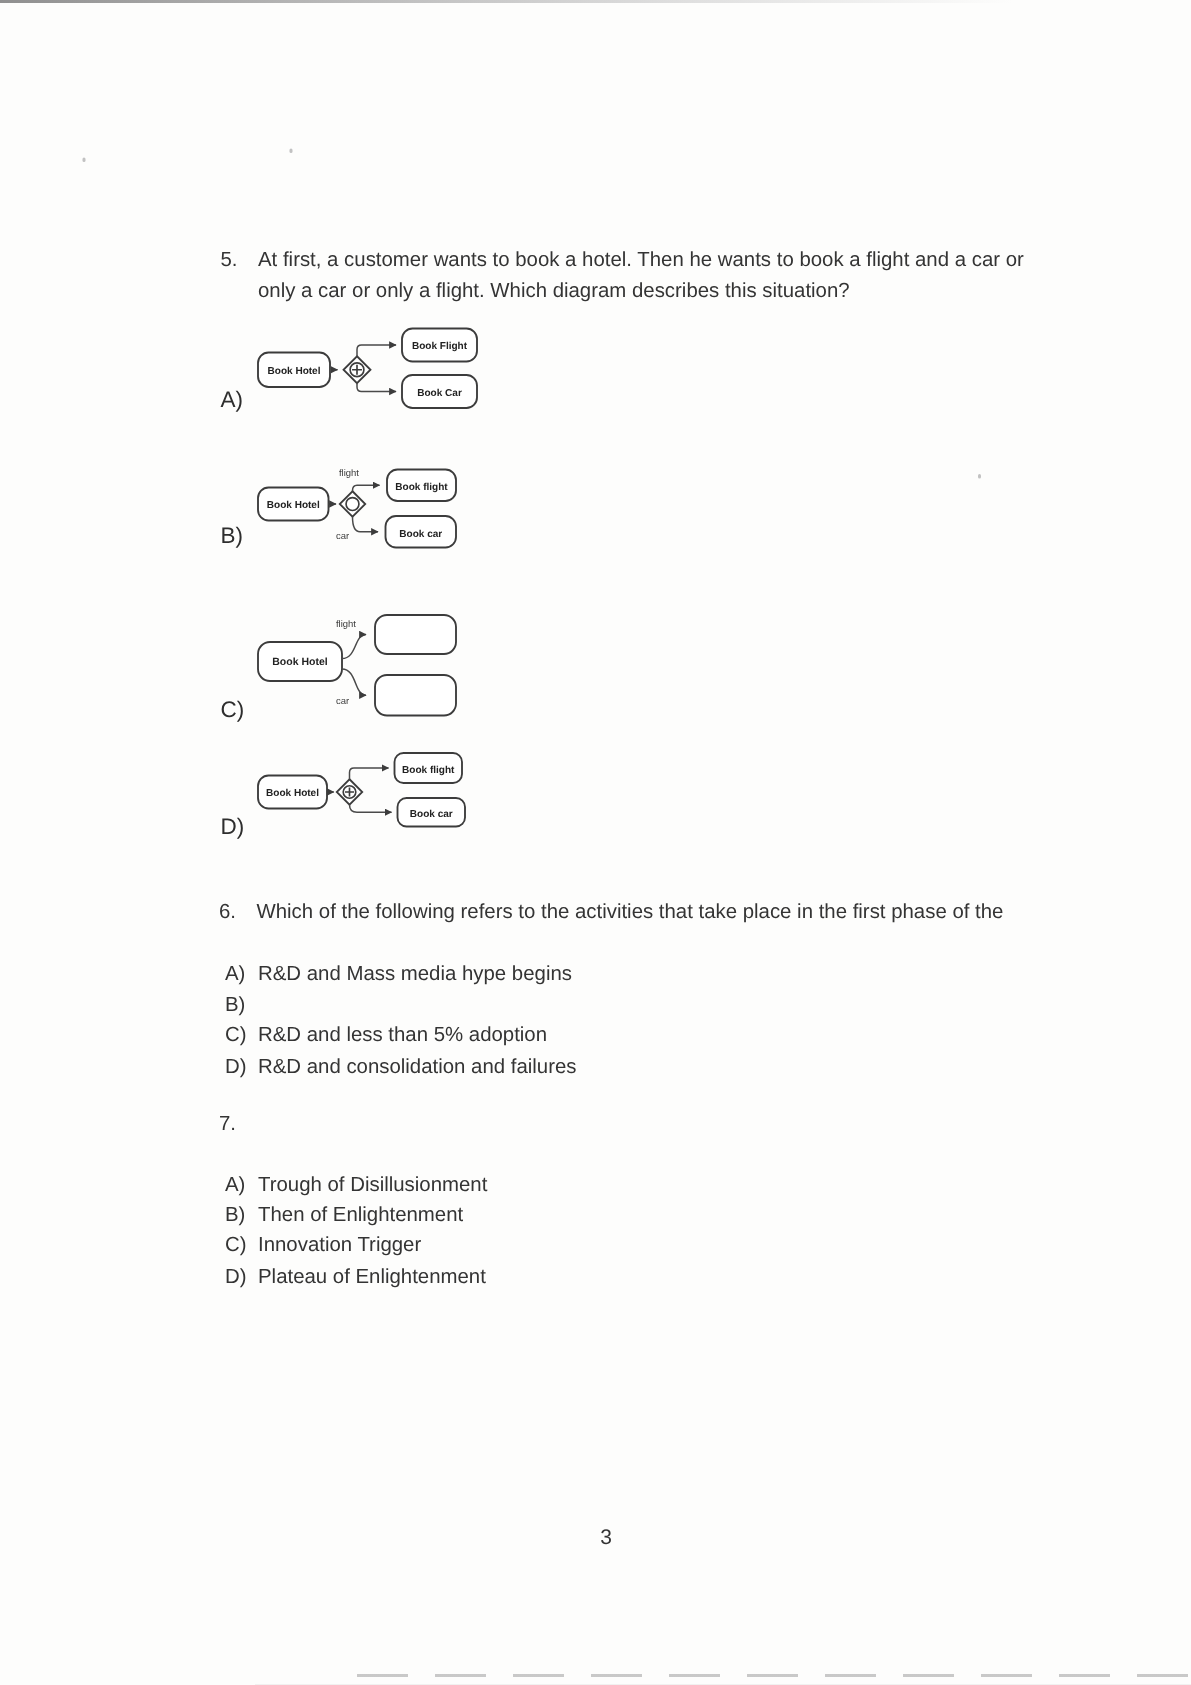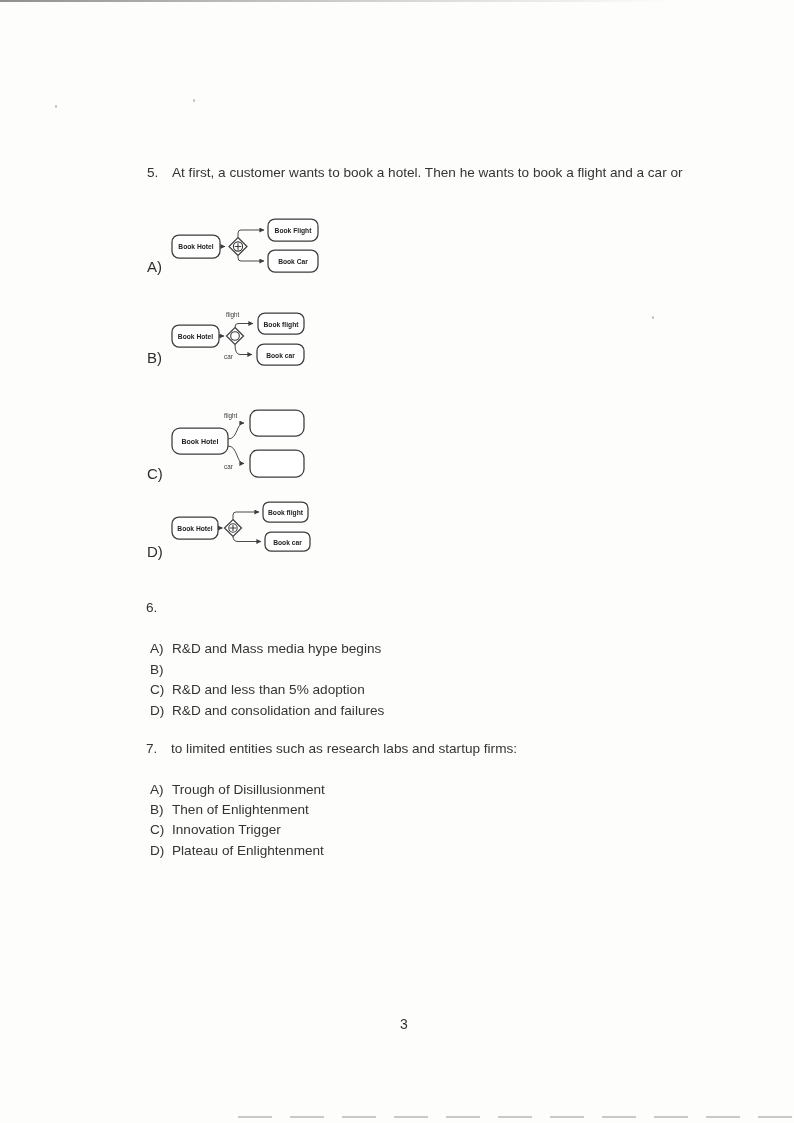--- a/index.html
+++ b/index.html
@@ -49,20 +49,21 @@
 
   <div class="scan-top"></div>
   <div class="speck" style="left:55px;top:105px;"></div>
   <div class="speck" style="left:193px;top:99px;"></div>
   <div class="speck" style="left:652px;top:316px;"></div>
 
   <div class="question" style="left:147px;top:162px;">
     <span class="qnum">5.</span>
     <div class="qtext">
       <div>At first, a customer wants to book a hotel. Then he wants to book a flight and a car or</div>
+      <div>only a car or only a flight. Which diagram describes this situation?</div>
     </div>
   </div>
 
   <svg class="diagram" style="left:140px;top:212px;" width="200" height="70" viewBox="0 0 200 70">
     <defs>
       <marker id="arrA" markerWidth="7" markerHeight="7" refX="4.6" refY="2.5" orient="auto">
         <path d="M0,0 L5,2.5 L0,5 Z" fill="#3c3c3c"></path>
       </marker>
     </defs>
     <rect class="task" x="32" y="23" width="48" height="23" rx="7"></rect>
@@ -142,20 +143,21 @@
     <rect class="task" x="123" y="5" width="45" height="20" rx="6"></rect>
     <text class="boxtext" x="145.5" y="18.3">Book flight</text>
     <rect class="task" x="125" y="35" width="45" height="19" rx="6"></rect>
     <text class="boxtext" x="147.5" y="47.8">Book car</text>
   </svg>
   <span class="diag-label" style="left:147px;top:543px;">D)</span>
 
   <div class="question" style="left:146px;top:597px;">
     <span class="qnum">6.</span>
     <div class="qtext">
+      <div>Which of the following refers to the activities that take place in the first phase of the</div>
     </div>
   </div>
   <div class="opts opts-q6" style="left:150px;top:641px;">
     <div class="opt">
       <span class="letter">A)</span>
       <span class="otext">R&amp;D and Mass media hype begins</span>
     </div>
     <div class="opt">
       <span class="letter">B)</span>
     </div>
@@ -165,21 +167,20 @@
     </div>
     <div class="opt">
       <span class="letter">D)</span>
       <span class="otext">R&amp;D and consolidation and failures</span>
     </div>
   </div>
 
   <div class="question" style="left:146px;top:738px;">
     <span class="qnum">7.</span>
     <div class="qtext">
-      <div>to limited entities such as research labs and startup firms:</div>
     </div>
   </div>
   <div class="opts opts-q7" style="left:150px;top:782px;">
     <div class="opt">
       <span class="letter">A)</span>
       <span class="otext">Trough of Disillusionment</span>
     </div>
     <div class="opt">
       <span class="letter">B)</span>
       <span class="otext">Then of Enlightenment</span>

